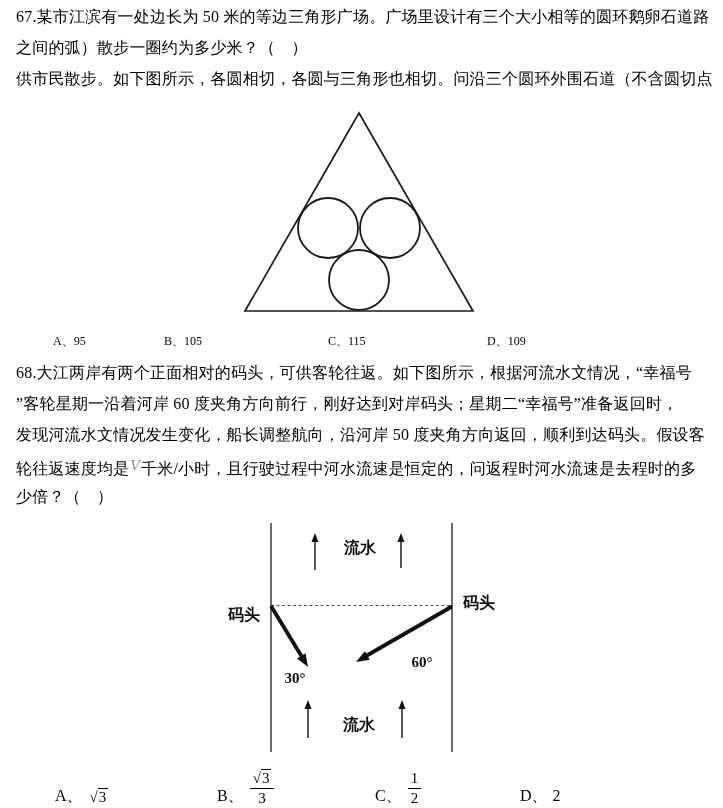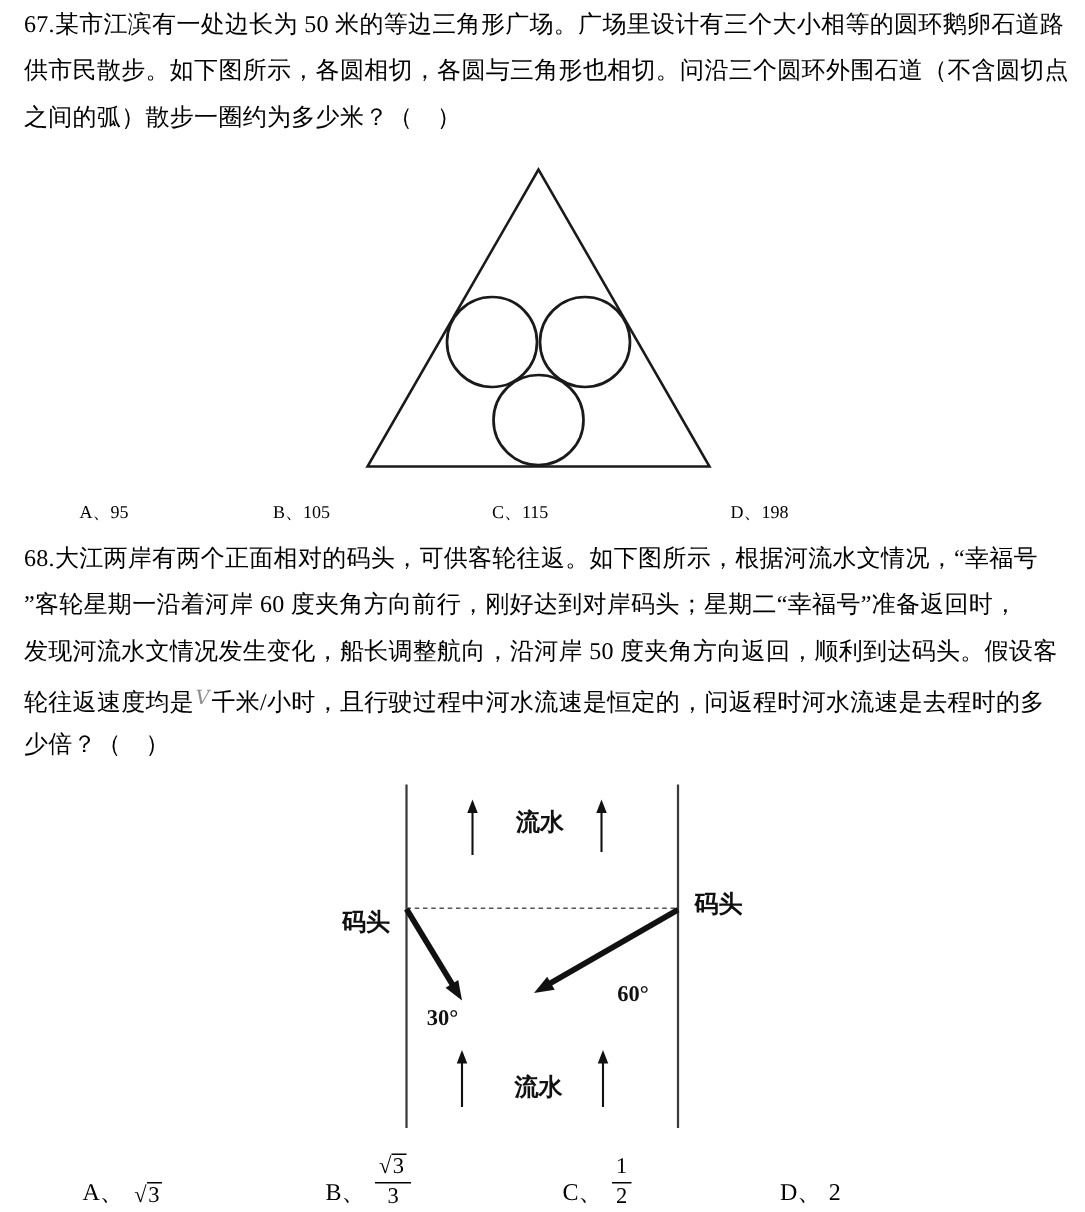--- a/index.html
+++ b/index.html
@@ -31,35 +31,35 @@
   .alabel { font-weight:bold; font-size:15px; fill:#111;
             font-family:"Liberation Serif","DejaVu Serif",serif; }
 </style>
 </head>
 <body>
 
 <div class="page">
 
   <div class="para" style="top:1px">
     <div class="tline">67.某市江滨有一处边长为 50 米的等边三角形广场。广场里设计有三个大小相等的圆环鹅卵石道路</div>
+    <div class="tline">之间的弧）散步一圈约为多少米？（　）</div>
     <div class="tline">供市民散步。如下图所示，各圆相切，各圆与三角形也相切。问沿三个圆环外围石道（不含圆切点</div>
-    <div class="tline">之间的弧）散步一圈约为多少米？（　）</div>
   </div>
 
   <svg class="diagram" style="left:230px; top:105px" width="260" height="212" viewBox="0 0 260 212">
     <polygon points="129,8 15,206 243,206" fill="none" stroke="#1a1a1a" stroke-width="1.7"></polygon>
     <circle cx="98" cy="123" r="30" fill="none" stroke="#1a1a1a" stroke-width="1.8"></circle>
     <circle cx="160" cy="123" r="30" fill="none" stroke="#1a1a1a" stroke-width="1.8"></circle>
     <circle cx="129" cy="175" r="30" fill="none" stroke="#1a1a1a" stroke-width="1.8"></circle>
   </svg>
 
   <span class="opt67" style="left:53px">A、95</span>
-  <span class="opt67" style="left:182px">B、105</span>
+  <span class="opt67" style="left:164px">B、105</span>
   <span class="opt67" style="left:328px">C、115</span>
-  <span class="opt67" style="left:487px">D、198</span>
+  <span class="opt67" style="left:487px">D、109</span>
 
   <div class="para" style="top:357px">
     <div class="tline">68.大江两岸有两个正面相对的码头，可供客轮往返。如下图所示，根据河流水文情况，“幸福号</div>
     <div class="tline">”客轮星期一沿着河岸 60 度夹角方向前行，刚好达到对岸码头；星期二“幸福号”准备返回时，</div>
     <div class="tline">发现河流水文情况发生变化，船长调整航向，沿河岸 50 度夹角方向返回，顺利到达码头。假设客</div>
     <div class="tline"><span>轮往返速度均是</span><span class="v-sym">V</span><span>千米/小时，且行驶过程中河水流速是恒定的，问返程时河水流速是去程时的多</span></div>
     <div class="tline">少倍？（　）</div>
   </div>
 
   <svg class="diagram" style="left:215px; top:515px" width="300" height="250" viewBox="0 0 300 250">

